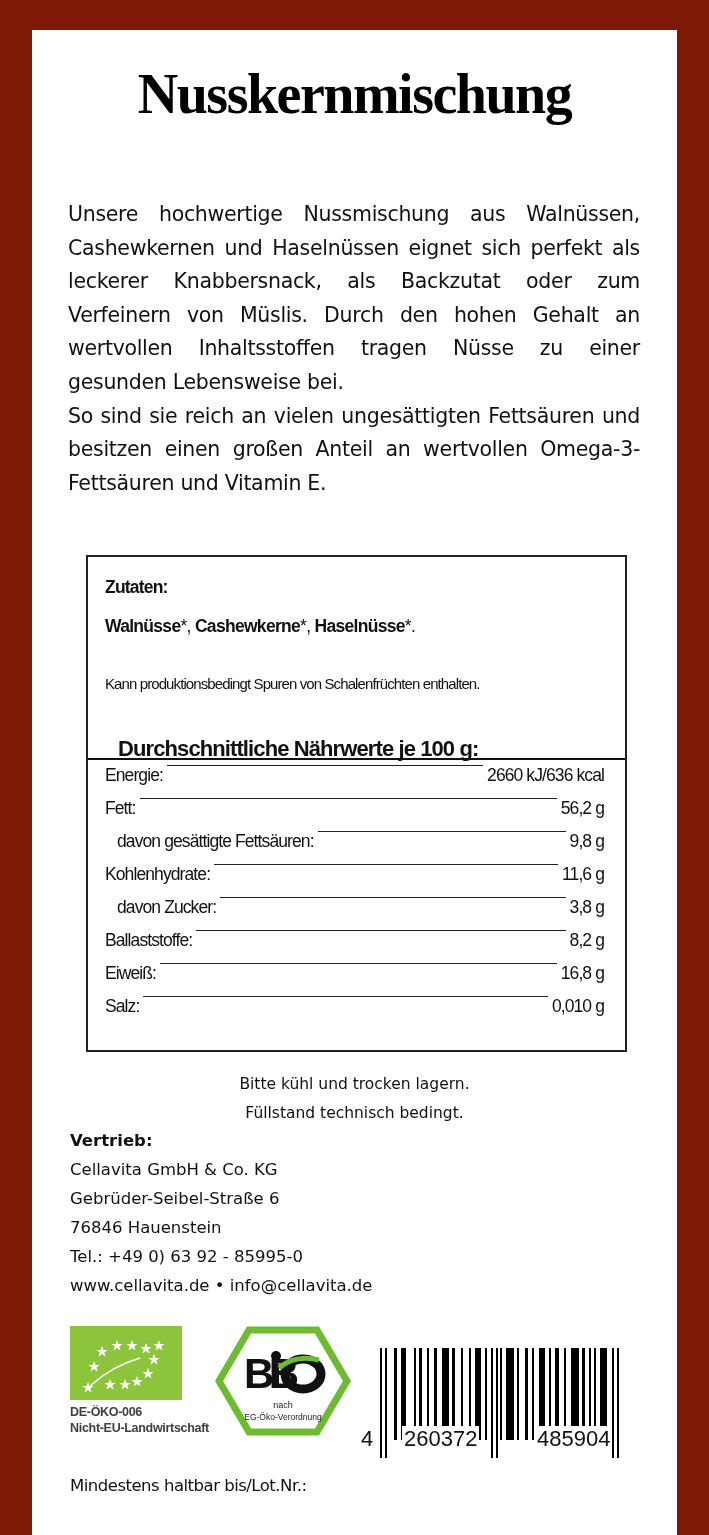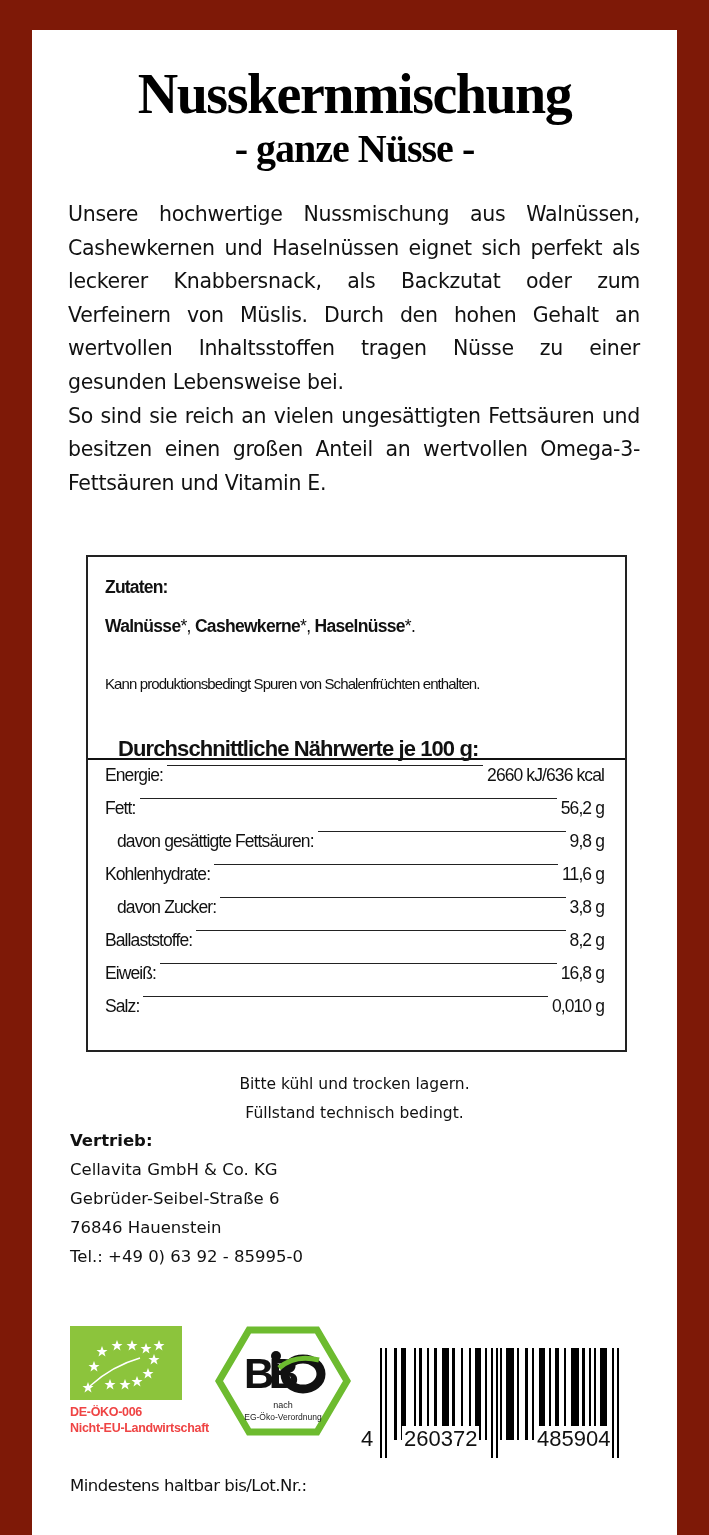--- a/index.html
+++ b/index.html
@@ -37,36 +37,35 @@
   .storage { position: absolute; left: 0; width: 645px; top: 1040px; text-align: center;
     font-family: "DejaVu Sans", sans-serif; font-size: 15.5px; line-height: 29px; color: #111; }
 
   .vertrieb { position: absolute; left: 38px; top: 1096px; font-family: "DejaVu Sans", sans-serif; font-size: 16.5px; line-height: 29px; color: #111; }
   .vertrieb .h { font-weight: bold; }
 
   .weight { position: absolute; left: 462px; top: 1250px; font-family: "Liberation Serif", serif; font-weight: bold; font-size: 40px; letter-spacing: 0px; color: #000; }
   .weight .e { font-weight: normal; font-size: 42px; margin-right: 6px; }
 
   .eu-logo { position: absolute; left: 38px; top: 1296px; width: 112px; height: 74px; background: #8cc43c; }
-  .eu-text { position: absolute; left: 38px; top: 1374px; font-size: 12.5px; font-weight: bold; line-height: 16px; letter-spacing: -0.3px; color: #ef4444; }
+  .eu-text { position: absolute; left: 38px; top: 1374px; font-size: 12.5px; font-weight: bold; line-height: 16px; letter-spacing: -0.3px; color: #404040; }
 
   .bio-logo { position: absolute; left: 183px; top: 1296px; width: 136px; height: 110px; }
 
   .barcode { position: absolute; left: 325px; top: 1318px; width: 290px; height: 110px; }
   .barcode-num { position: absolute; top: 1396px; font-size: 22px; color: #111; font-family: "Liberation Sans", sans-serif; background: #fff; padding: 0 2px; }
 
   .mhd { position: absolute; left: 38px; top: 1446px; font-family: "DejaVu Sans", sans-serif; font-size: 16.5px; letter-spacing: -0.5px; color: #111; }
 </style>
 </head>
 <body>
 
 <div class="panel">
 
   <div class="title">Nusskernmischung</div>
-  <div class="subtitle">- ganze Nüsse -</div>
 
   <div class="desc">
     <p>Unsere hochwertige Nussmischung aus Walnüssen, Cashewkernen und Haselnüssen eignet sich perfekt als leckerer Knabbersnack, als Backzutat oder zum Verfeinern von Müslis. Durch den hohen Gehalt an wertvollen Inhaltsstoffen tragen Nüsse zu einer gesunden Lebensweise bei.</p>
     <p class="last">So sind sie reich an vielen ungesättigten Fettsäuren und besitzen einen großen Anteil an wertvollen Omega-3-Fettsäuren und Vitamin E.</p>
   </div>
 
   <div class="box">
     <div class="ing">
       <div class="h">Zutaten:</div>
       <div class="l1">
@@ -125,20 +124,21 @@
     <div>Bitte kühl und trocken lagern.</div>
     <div>Füllstand technisch bedingt.</div>
   </div>
 
   <div class="vertrieb">
     <div class="h">Vertrieb:</div>
     <div>Cellavita GmbH &amp; Co. KG</div>
     <div>Gebrüder-Seibel-Straße 6</div>
     <div>76846 Hauenstein</div>
     <div>Tel.: +49 0) 63 92 - 85995-0</div>
+    <div>www.cellavita.de • info@cellavita.de</div>
   </div>
 
 
   <div class="eu-logo">
     <svg width="112" height="74" viewBox="0 0 112 74">
       <g fill="#ffffff">
         <polygon points="32,20 33.5,24 37.5,24 34.3,26.5 35.5,30.5 32,28 28.5,30.5 29.7,26.5 26.5,24 30.5,24"></polygon>
         <polygon points="47,14 48.5,18 52.5,18 49.3,20.5 50.5,24.5 47,22 43.5,24.5 44.7,20.5 41.5,18 45.5,18"></polygon>
         <polygon points="62,14 63.5,18 67.5,18 64.3,20.5 65.5,24.5 62,22 58.5,24.5 59.7,20.5 56.5,18 60.5,18"></polygon>
         <polygon points="76,17 77.5,21 81.5,21 78.3,23.5 79.5,27.5 76,25 72.5,27.5 73.7,23.5 70.5,21 74.5,21"></polygon>

